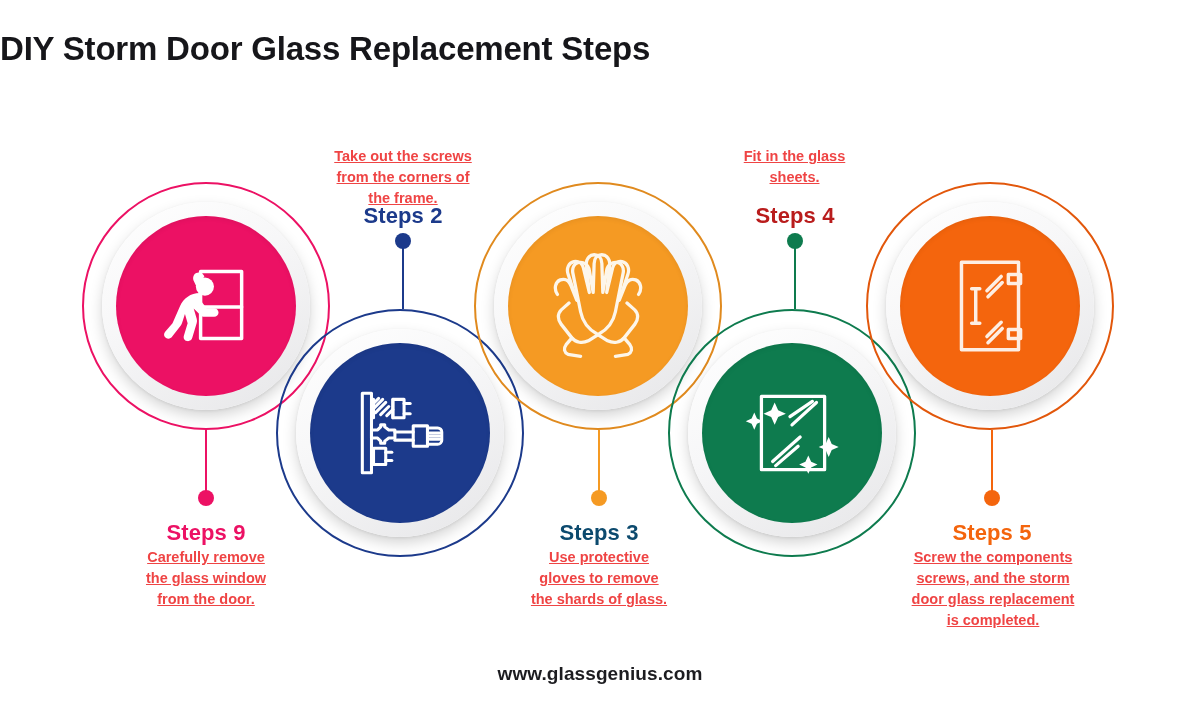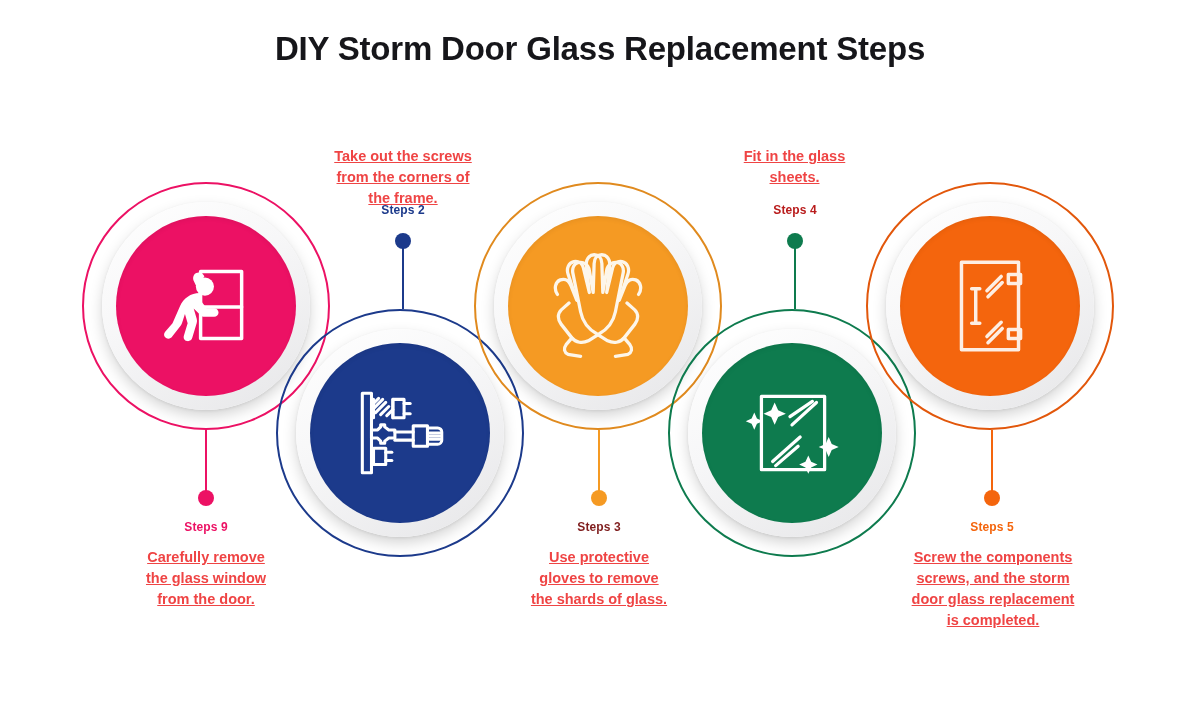--- a/index.html
+++ b/index.html
@@ -19,21 +19,20 @@
     background: #ffffff;
     overflow: hidden;
   }
 
   
   .page-title {
     position: absolute;
     left: 0;
     top: 30px;
     width: 1200px;
-    text-align: center;
     font-size: 33px;
     font-weight: 700;
     letter-spacing: -0.2px;
     color: #16161a;
   }
 
   
   .footer-url {
     position: absolute;
     left: 0;
@@ -86,21 +85,21 @@
     position: absolute;
     width: 16px;
     height: 16px;
     border-radius: 50%;
   }
 
   
   .step-label {
     position: absolute;
     text-align: center;
-    font-size: 12px;
+    font-size: 22px;
     font-weight: 700;
     letter-spacing: 0.1px;
   }
   .step-caption {
     position: absolute;
     text-align: center;
     font-size: 14.5px;
     font-weight: 600;
     line-height: 21px;
     color: #ef4444;
@@ -213,21 +212,21 @@
                      L42 62 C44 72 50 80 59 85 L70 92
                      C76 95 83 94 87 89 L98 75
                      C102 70 102 64 98 60 L90 53"></path>
             <path d="M87 89 L93 96 C96 100 95 104 91 106 L78 108"></path>
           </g>
         </svg>
       </span>
     </div>
     <div class="connector-line" style="left:598px; top:430px; height:64px; background:#F59A23;"></div>
     <div class="connector-dot" style="left:591px; top:490px; background:#F59A23;"></div>
-    <div class="step-label" style="left:499px; top:520px; width:200px; color:#7f1d1d;">Steps 3</div>
+    <div class="step-label" style="left:499px; top:520px; width:200px; color:#0c4a6e;">Steps 3</div>
     <div class="step-caption" style="left:489px; top:547px; width:220px; white-space:pre-line;">Use protective
 gloves to remove
 the shards of glass.</div>
   </div>
 
   <div class="step-node">
     <div class="ring-outer" style="left:668px; top:309px; width:248px; height:248px; border-width:2px; border-color:#0E7B4E;"></div>
     <div class="ring-bevel" style="left:688px; top:329px; width:208px; height:208px;"></div>
     <div class="disc" style="left:702px; top:343px; width:180px; height:180px; background:#0E7B4E;">
       <span>
@@ -283,14 +282,15 @@
     </div>
     <div class="connector-line" style="left:991px; top:430px; height:64px; background:#F4650D;"></div>
     <div class="connector-dot" style="left:984px; top:490px; background:#F4650D;"></div>
     <div class="step-label" style="left:892px; top:520px; width:200px; color:#F4650D;text-align:center;">Steps 5</div>
     <div class="step-caption" style="left:882px; top:547px; width:222px; white-space:pre-line;">Screw the components
 screws, and the storm
 door glass replacement
 is completed.</div>
   </div>
 
+  <div class="footer-url">www.glassgenius.com</div>
 
 </div>
 
 </body></html>

